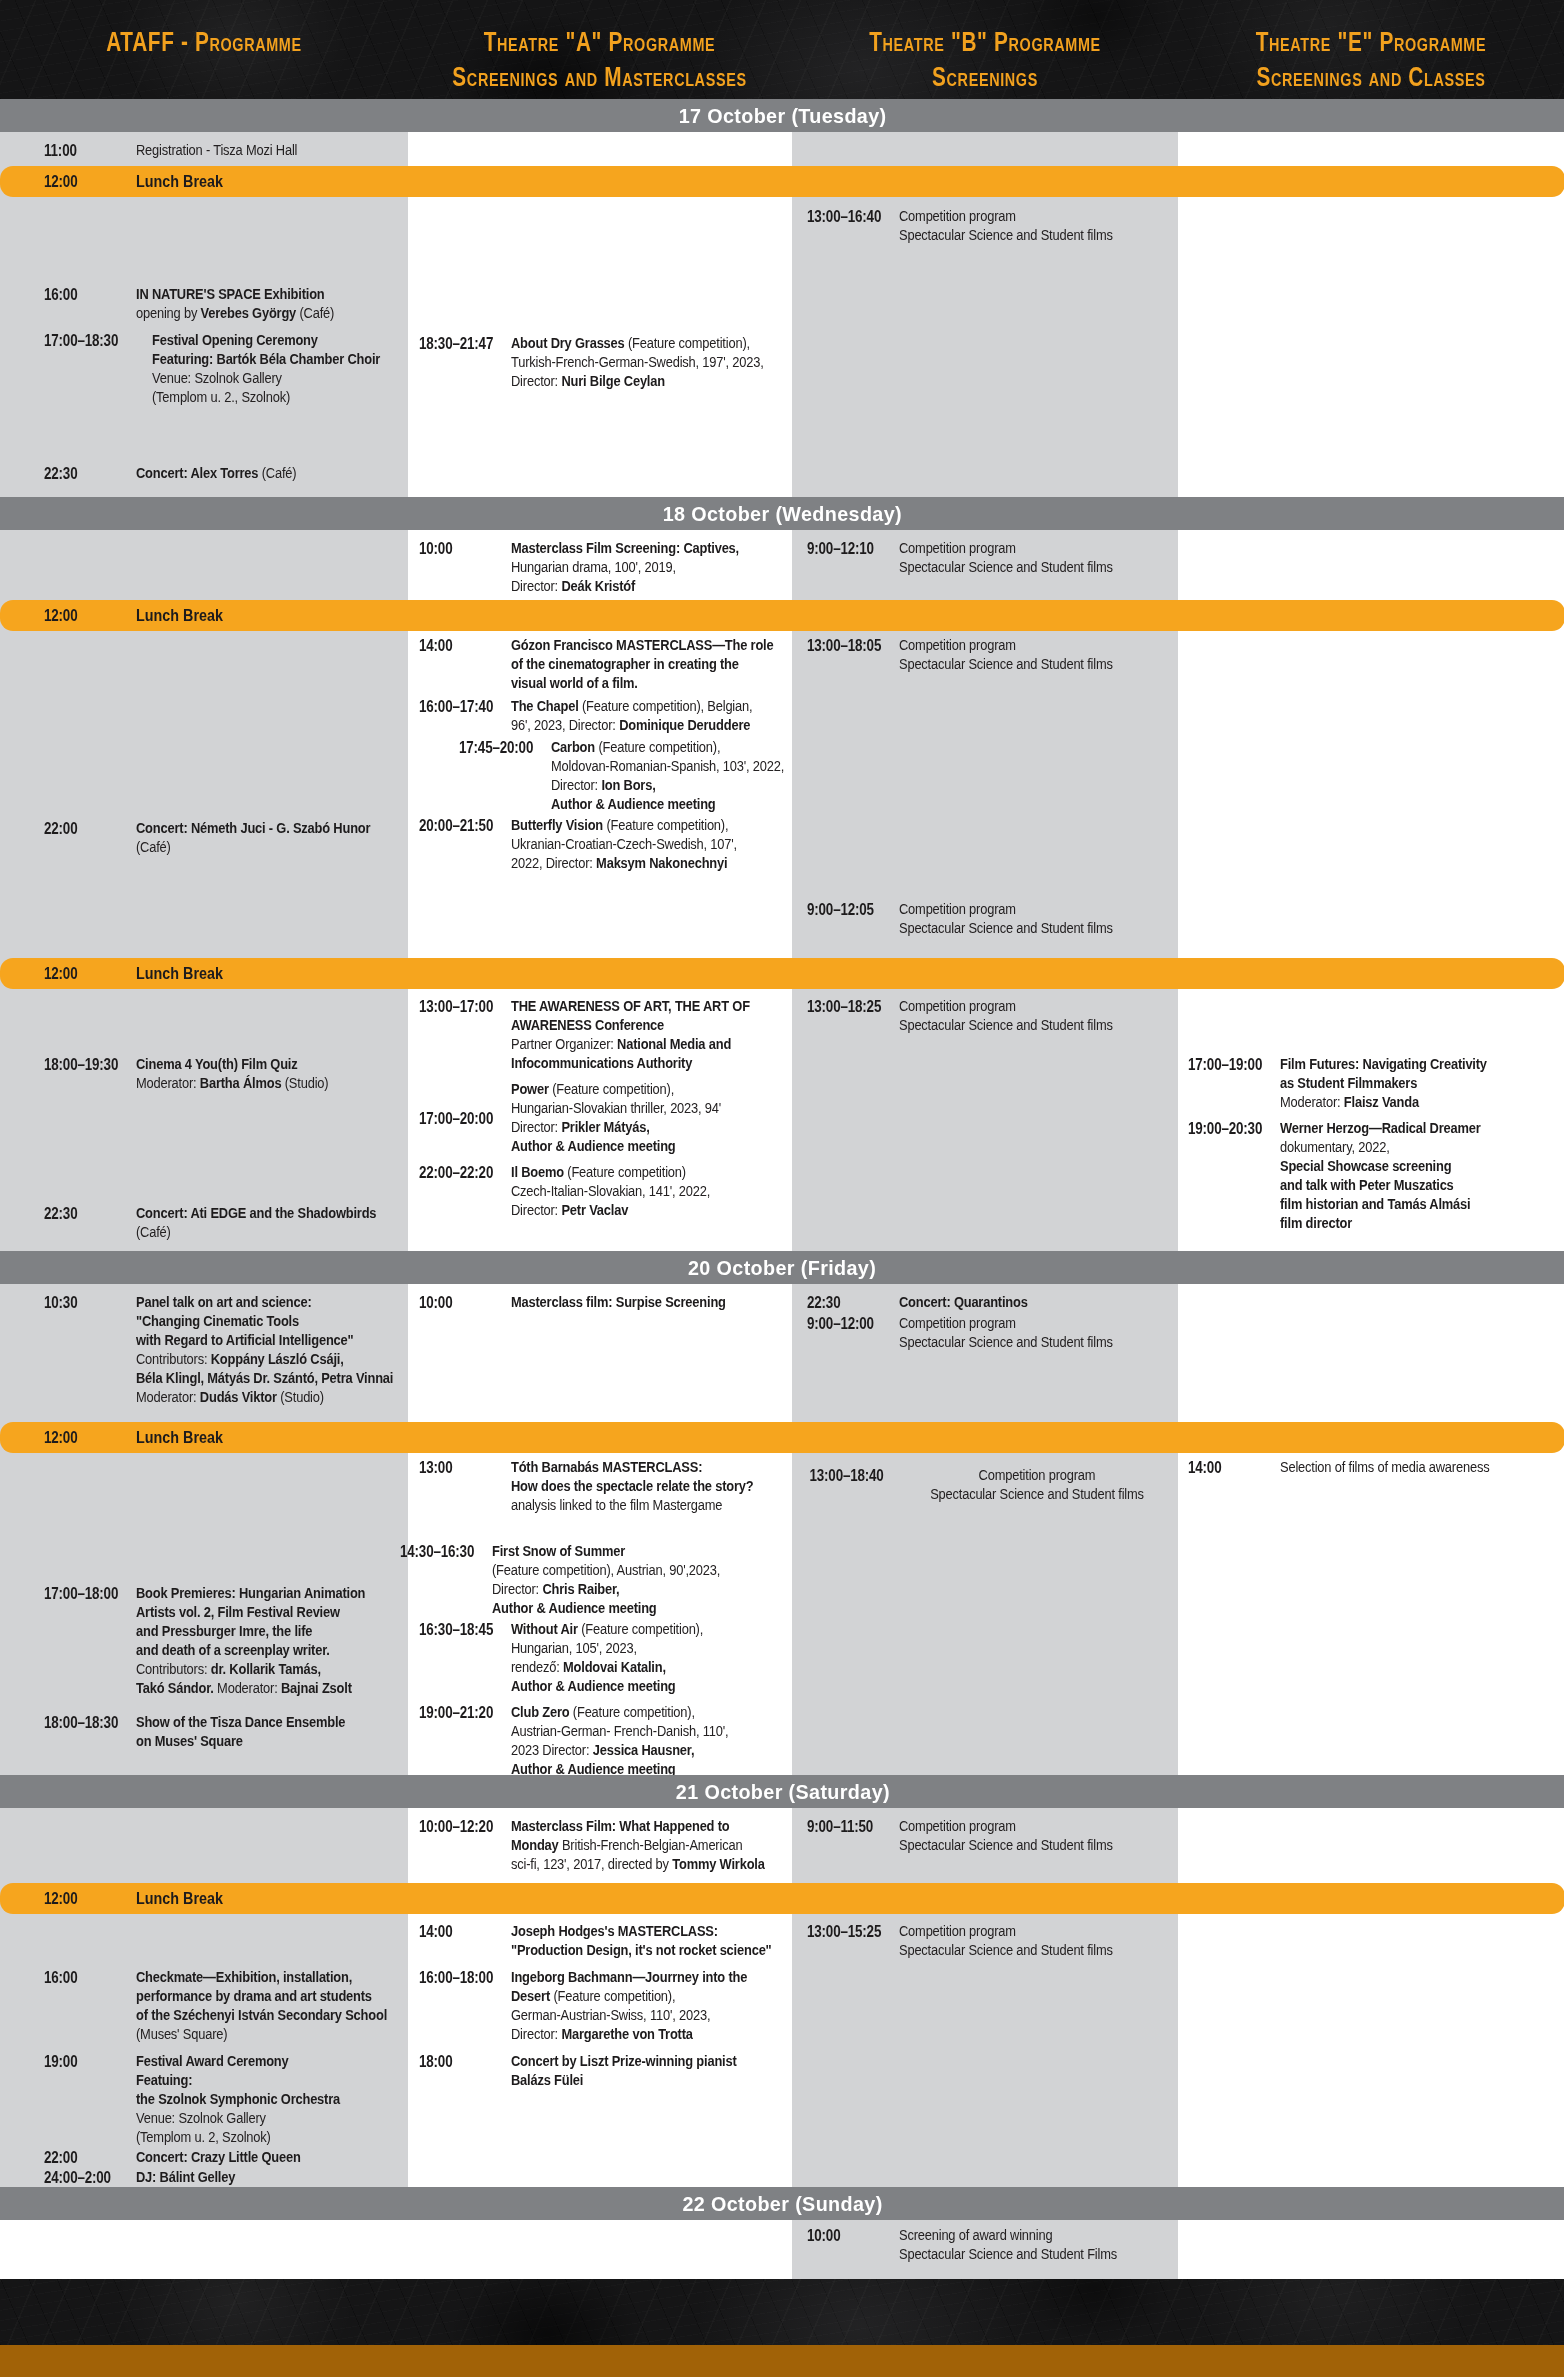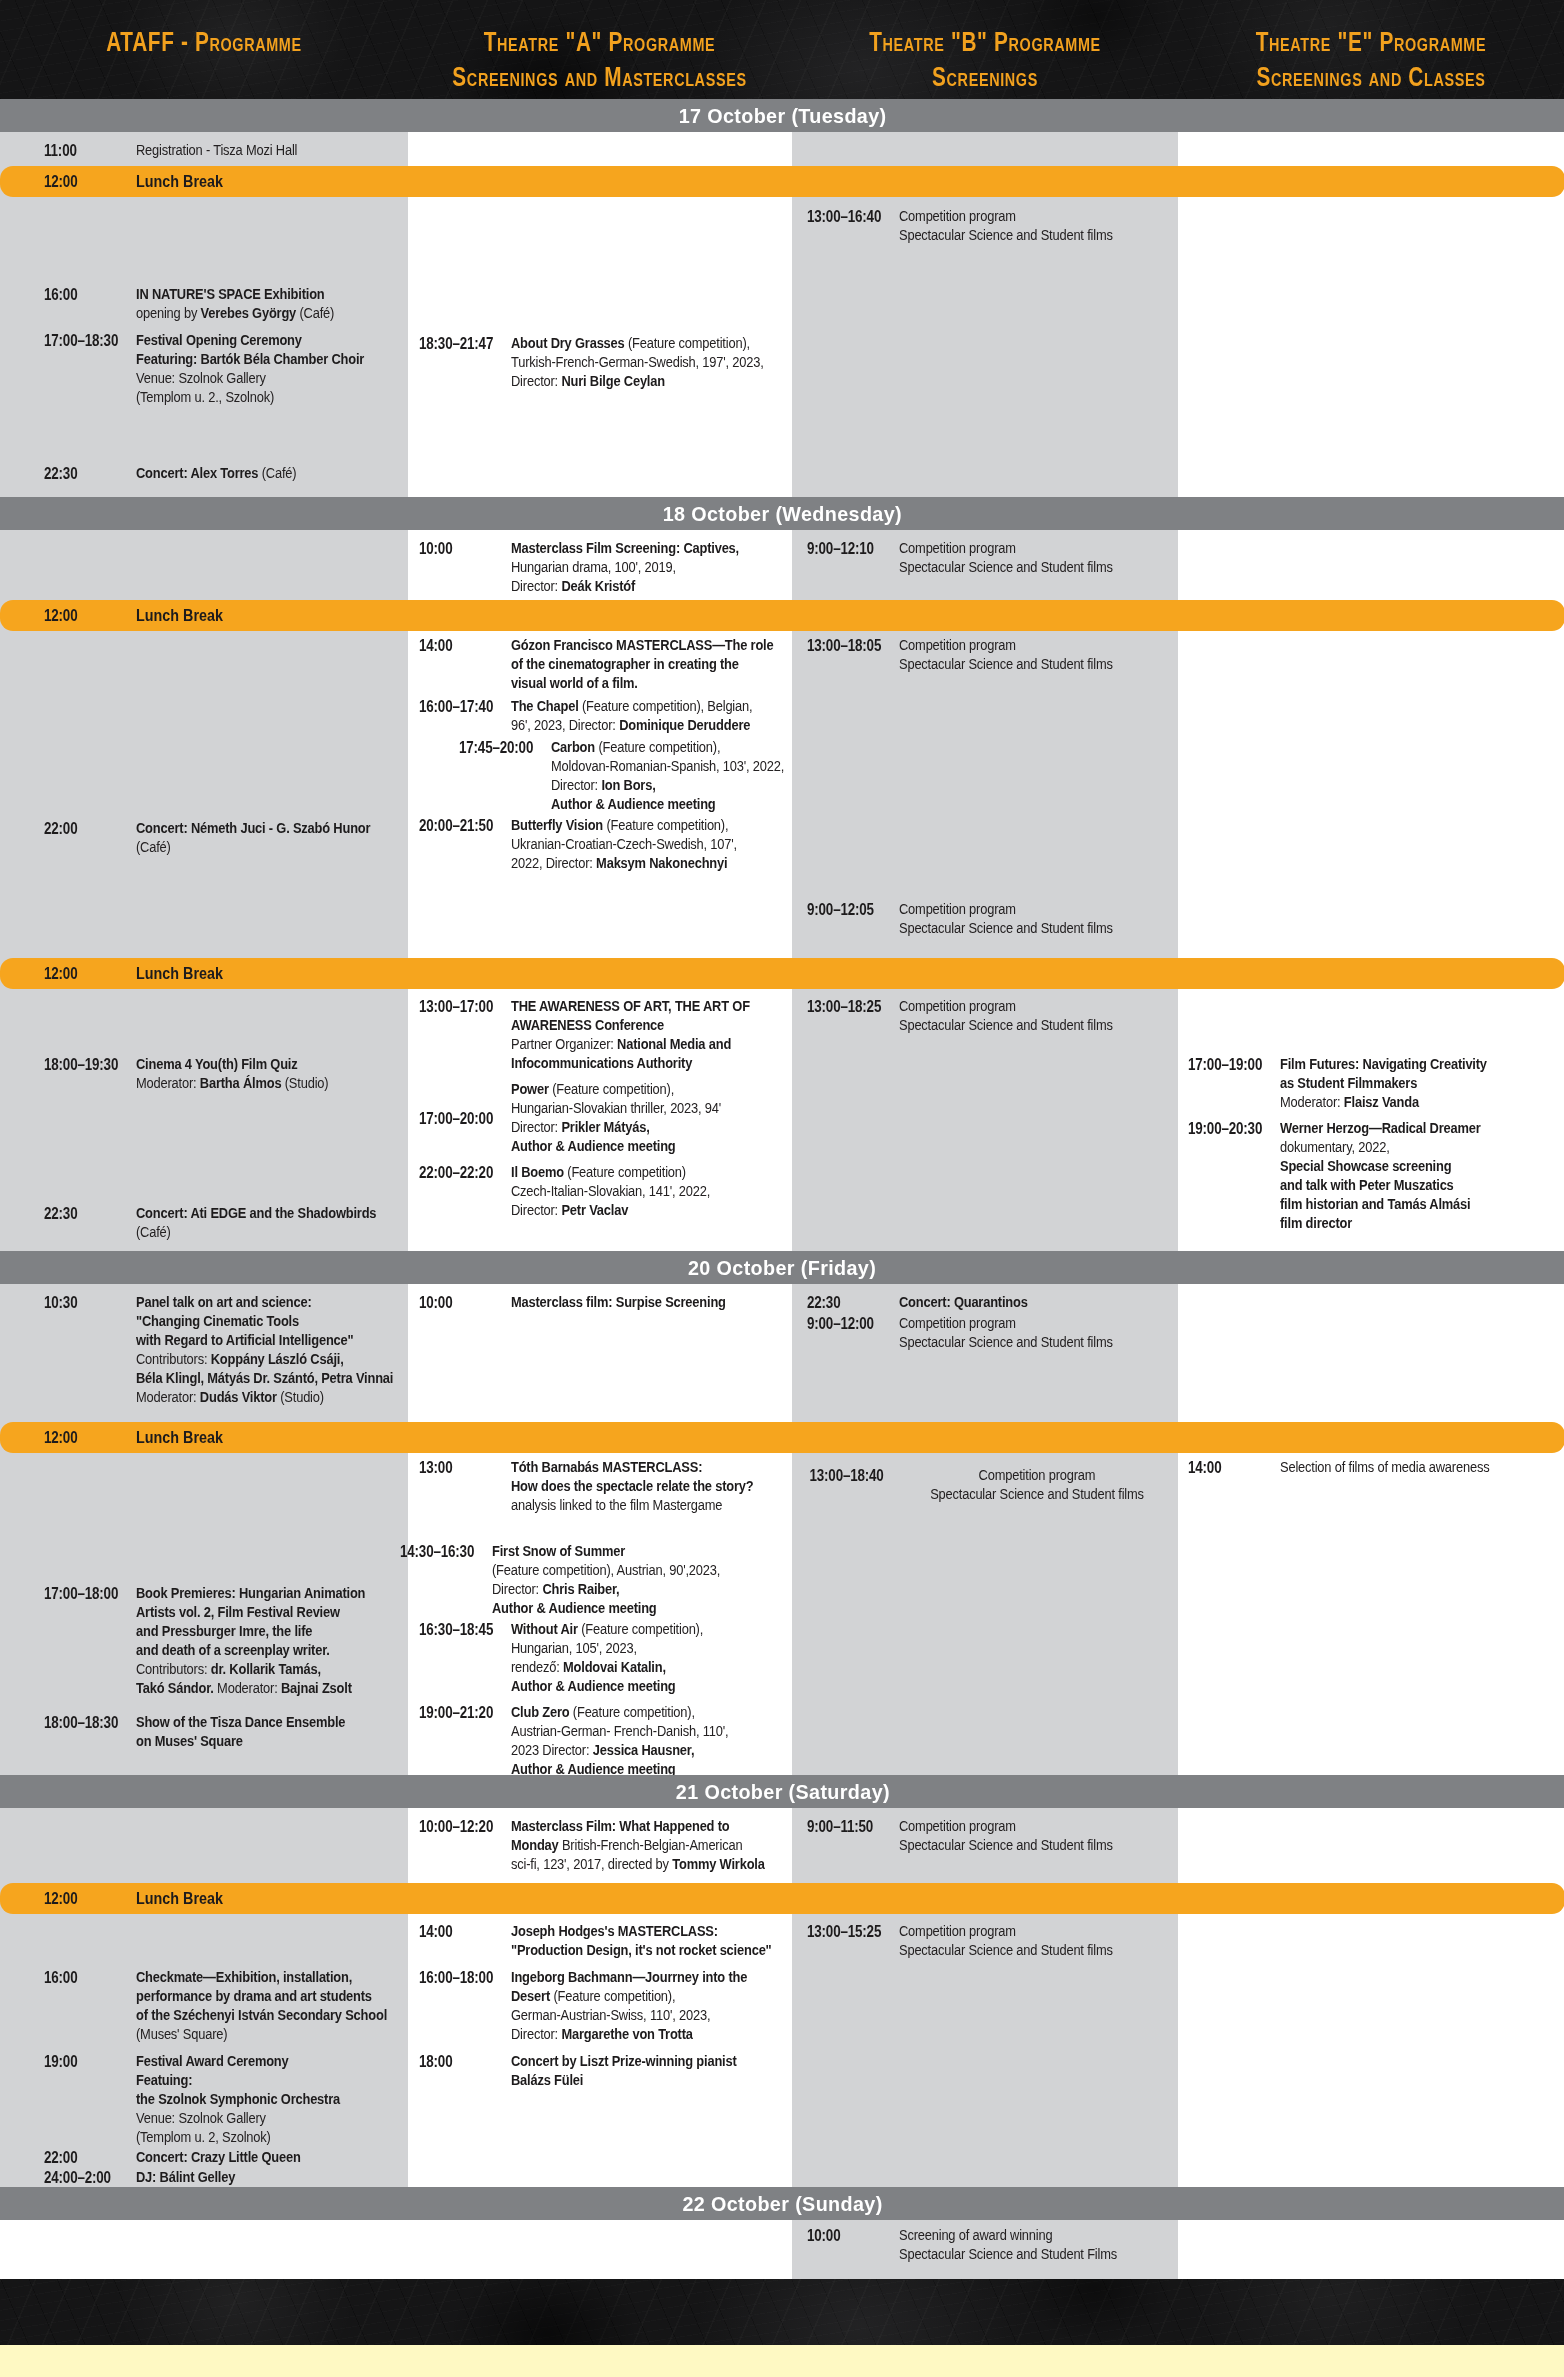--- a/index.html
+++ b/index.html
@@ -1,16 +1,16 @@
 <!DOCTYPE html>
 <html style="font-size:12.5px"><head>
 <meta charset="utf-8">
 <style>
   html,body{margin:0;padding:0;background:#ffffff;}
-  .poster{position:relative;width:1565px;height:2377px;background:#fef9c3;overflow:hidden;
+  .poster{position:relative;width:1565px;height:2377px;background:#a16207;overflow:hidden;
           font-family:"Liberation Sans","DejaVu Sans",sans-serif;color:#242122;}
   
   .texture{
     background-color:#151516;
     background-image:
       radial-gradient(172px 125px at 15% 35%, rgba(255,255,255,.05), transparent 70%),
       radial-gradient(235px 156px at 55% 70%, rgba(125,125,130,.13), transparent 70%),
       radial-gradient(203px 141px at 85% 25%, rgba(255,255,255,.045), transparent 70%),
       radial-gradient(141px 102px at 35% 85%, rgba(0,0,0,.55), transparent 70%),
       radial-gradient(110px 78px at 70% 15%, rgba(0,0,0,.4), transparent 70%),
@@ -89,21 +89,21 @@
           <div class="desc">Registration - Tisza Mozi Hall</div>
         </div>
         <div class="event" style="left: 807px; top: 75px;">
           <div class="time">13:00–16:40</div>
           <div class="desc">Competition program<br>Spectacular Science and Student films</div>
         </div>
         <div class="event" style="left: 44px; top: 153px;">
           <div class="time">16:00</div>
           <div class="desc"><b>IN NATURE'S SPACE Exhibition</b><br>opening by <b>Verebes György</b> (Café)</div>
         </div>
-        <div class="event" style="left: 44px; top: 199px;">
+        <div class="event" style="left: 44px; top: 199px; gap: 16px;">
           <div class="time">17:00–18:30</div>
           <div class="desc"><b>Festival Opening Ceremony</b><br><b>Featuring: Bartók Béla Chamber Choir</b><br>Venue: Szolnok Gallery<br>(Templom u. 2., Szolnok)</div>
         </div>
         <div class="event" style="left: 419px; top: 202px;">
           <div class="time">18:30–21:47</div>
           <div class="desc"><b>About Dry Grasses</b> (Feature competition),<br>Turkish-French-German-Swedish, 197', 2023,<br>Director: <b>Nuri Bilge Ceylan</b></div>
         </div>
         <div class="event" style="left: 44px; top: 332px;">
           <div class="time">22:30</div>
           <div class="desc"><b>Concert: Alex Torres</b> (Café)</div>

